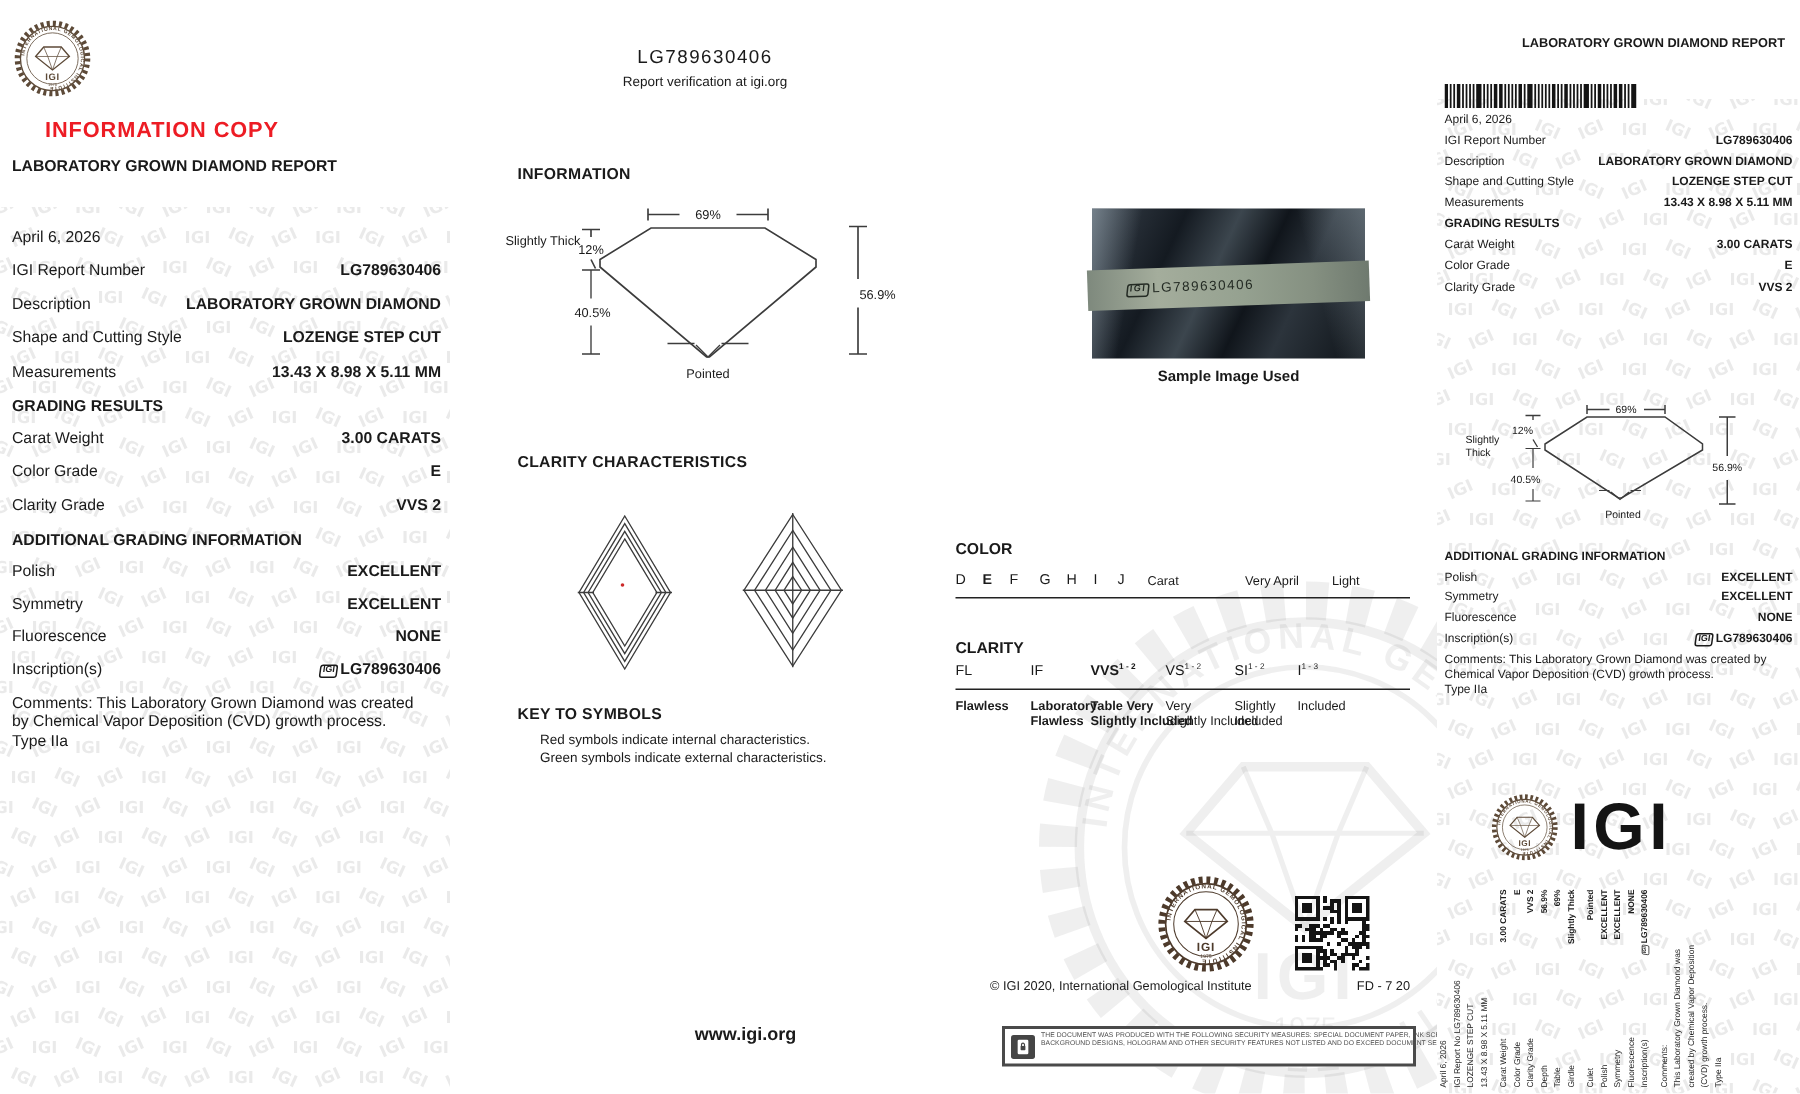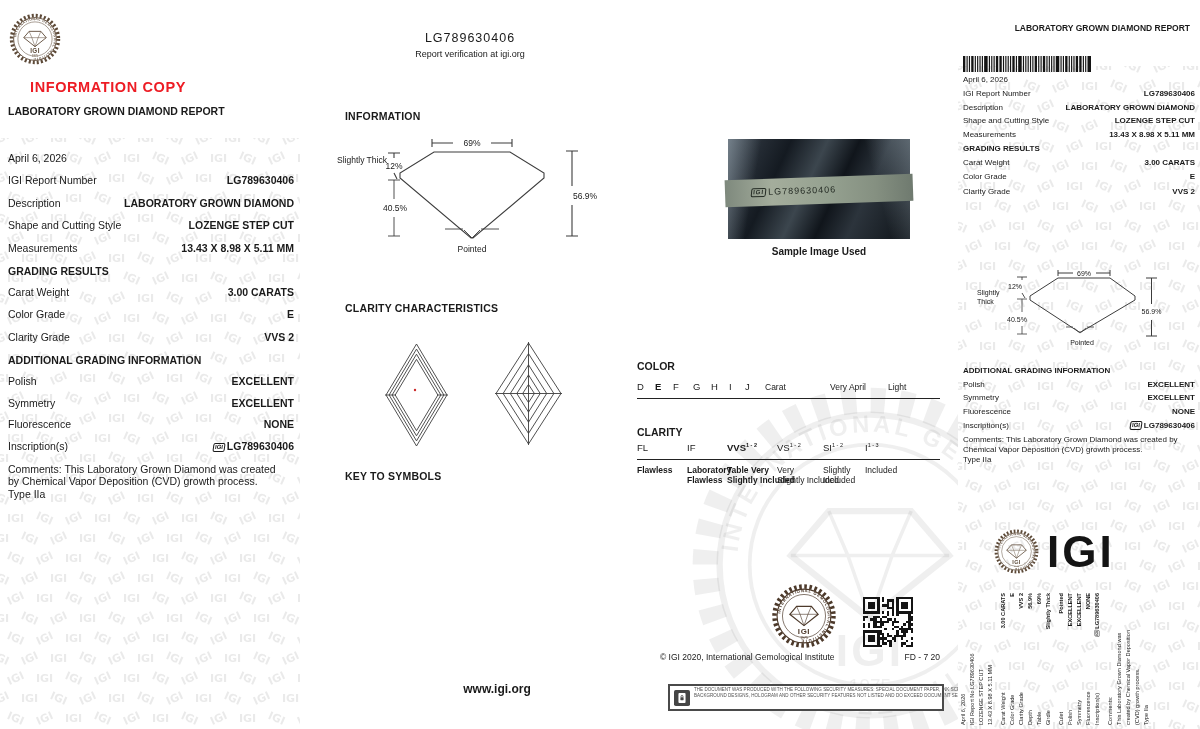--- a/index.html
+++ b/index.html
@@ -584,20 +584,24 @@
       <polygon points="33.5,1 66,51.5 33.5,102 1,51.5"></polygon>
       <polygon points="33.5,11.6 58.9,51.5 33.5,91.4 8.1,51.5"></polygon>
       <polygon points="33.5,22.8 51.7,51.5 33.5,80.2 15.3,51.5"></polygon>
       <polygon points="33.5,32.9 45.2,51.5 33.5,70.1 21.8,51.5"></polygon>
       <polygon points="33.5,42.4 39.4,51.5 33.5,60.6 27.7,51.5"></polygon>
       <path d="M0,51.5 L67,51.5 M33.5,0 L33.5,103"></path>
     </g>
   </svg>
 
   <div class="abs c-sec-title c-key-title z1">KEY TO SYMBOLS</div>
+  <div class="abs c-key-lines z1">
+    <div>Red symbols indicate internal characteristics.</div>
+    <div>Green symbols indicate external characteristics.</div>
+  </div>
 
   <div class="abs c-sample z1">
     <div class="c-sample-band"><span class="igi-mark">IGI</span><span>LG789630406</span></div>
   </div>
   <div class="abs c-sample-cap z1">Sample Image Used</div>
 
   <div class="abs c-scales z1">
     <div class="sc-title" style="left:0;top:0;">COLOR</div>
     <span class="sc-letter" style="left:0;top:21px;">D</span>
     <span class="sc-letter bold" style="left:18px;top:21px;">E</span>

